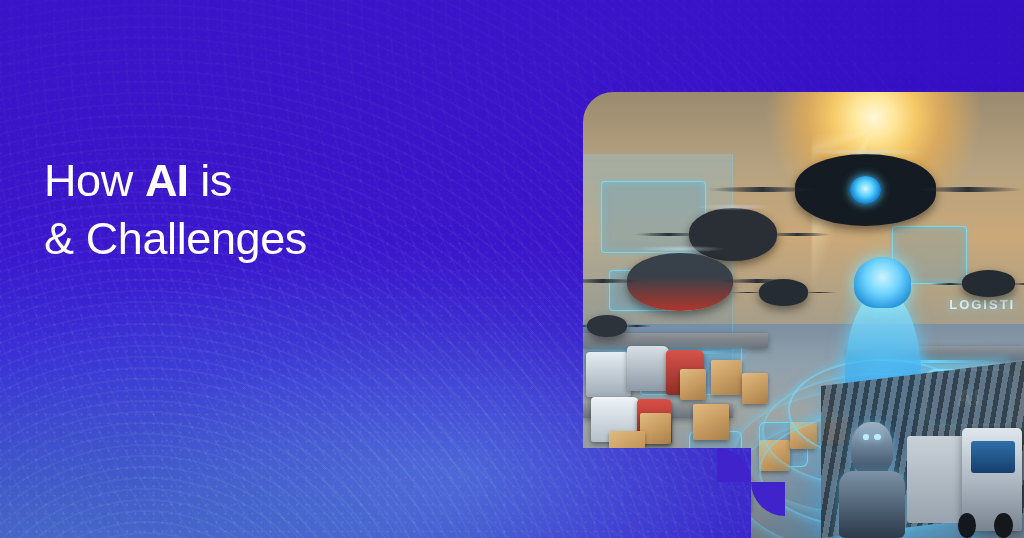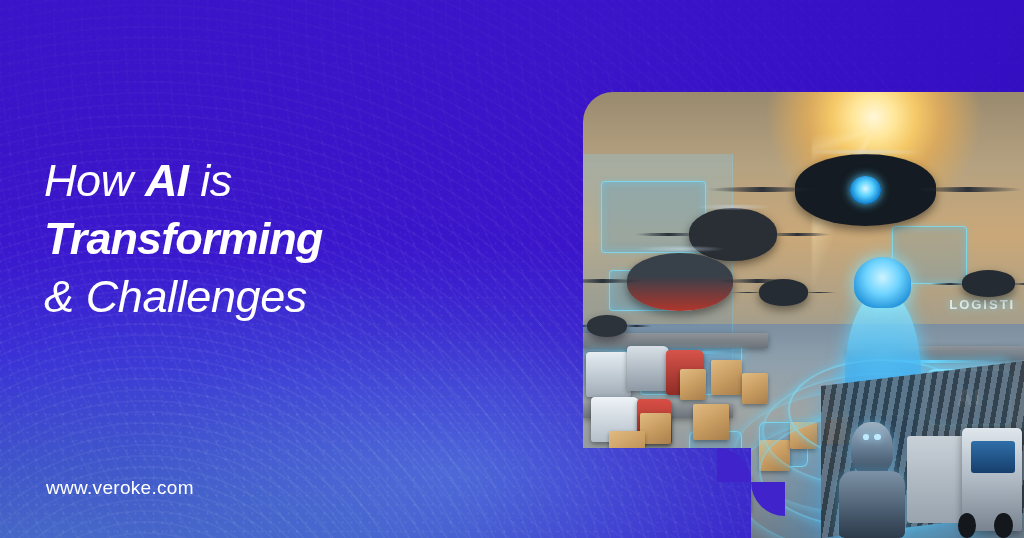--- a/index.html
+++ b/index.html
@@ -76,21 +76,21 @@
 
   
   .headline {
     position:absolute; left:44px; top:152px;
     width:560px;
     color:#ffffff;
     font-size:45px;
     line-height:58px;
     letter-spacing:-0.4px;
   }
-  .headline .ln { display:block; white-space:nowrap;font-style:italic; }
+  .headline .ln { display:block; white-space:nowrap; }
   .headline .lt { font-weight:300; }
   .headline .bd { font-weight:700; letter-spacing:-0.9px; }
 
   
   .url {
     position:absolute; left:46px; top:478px;
     color:#ffffff;
     font-size:19px;
     font-weight:300;
     letter-spacing:0.3px;
@@ -366,25 +366,23 @@
 
   <div class="bg-base"></div>
   <div class="bg-sheen"></div>
   <div class="bg-waves"></div>
   <div class="bg-dots"></div>
 
 
 
   <h1 class="headline">
     <span class="ln"><span class="lt">How </span><span class="bd">AI</span><span class="lt"> is</span></span>
-    <span class="ln"><span class="bd">Transforming</span></span>
     <span class="ln"><span class="lt">&amp; Challenges</span></span>
   </h1>
 
-  <div class="url">www.veroke.com</div>
 
   <div class="hero">
     <div class="hero-clip">
       <div class="hero-art">
 
         <div class="sky"></div>
         <div class="sunray"></div>
         <div class="ground"></div>
         <div class="floorglow"></div>
 

